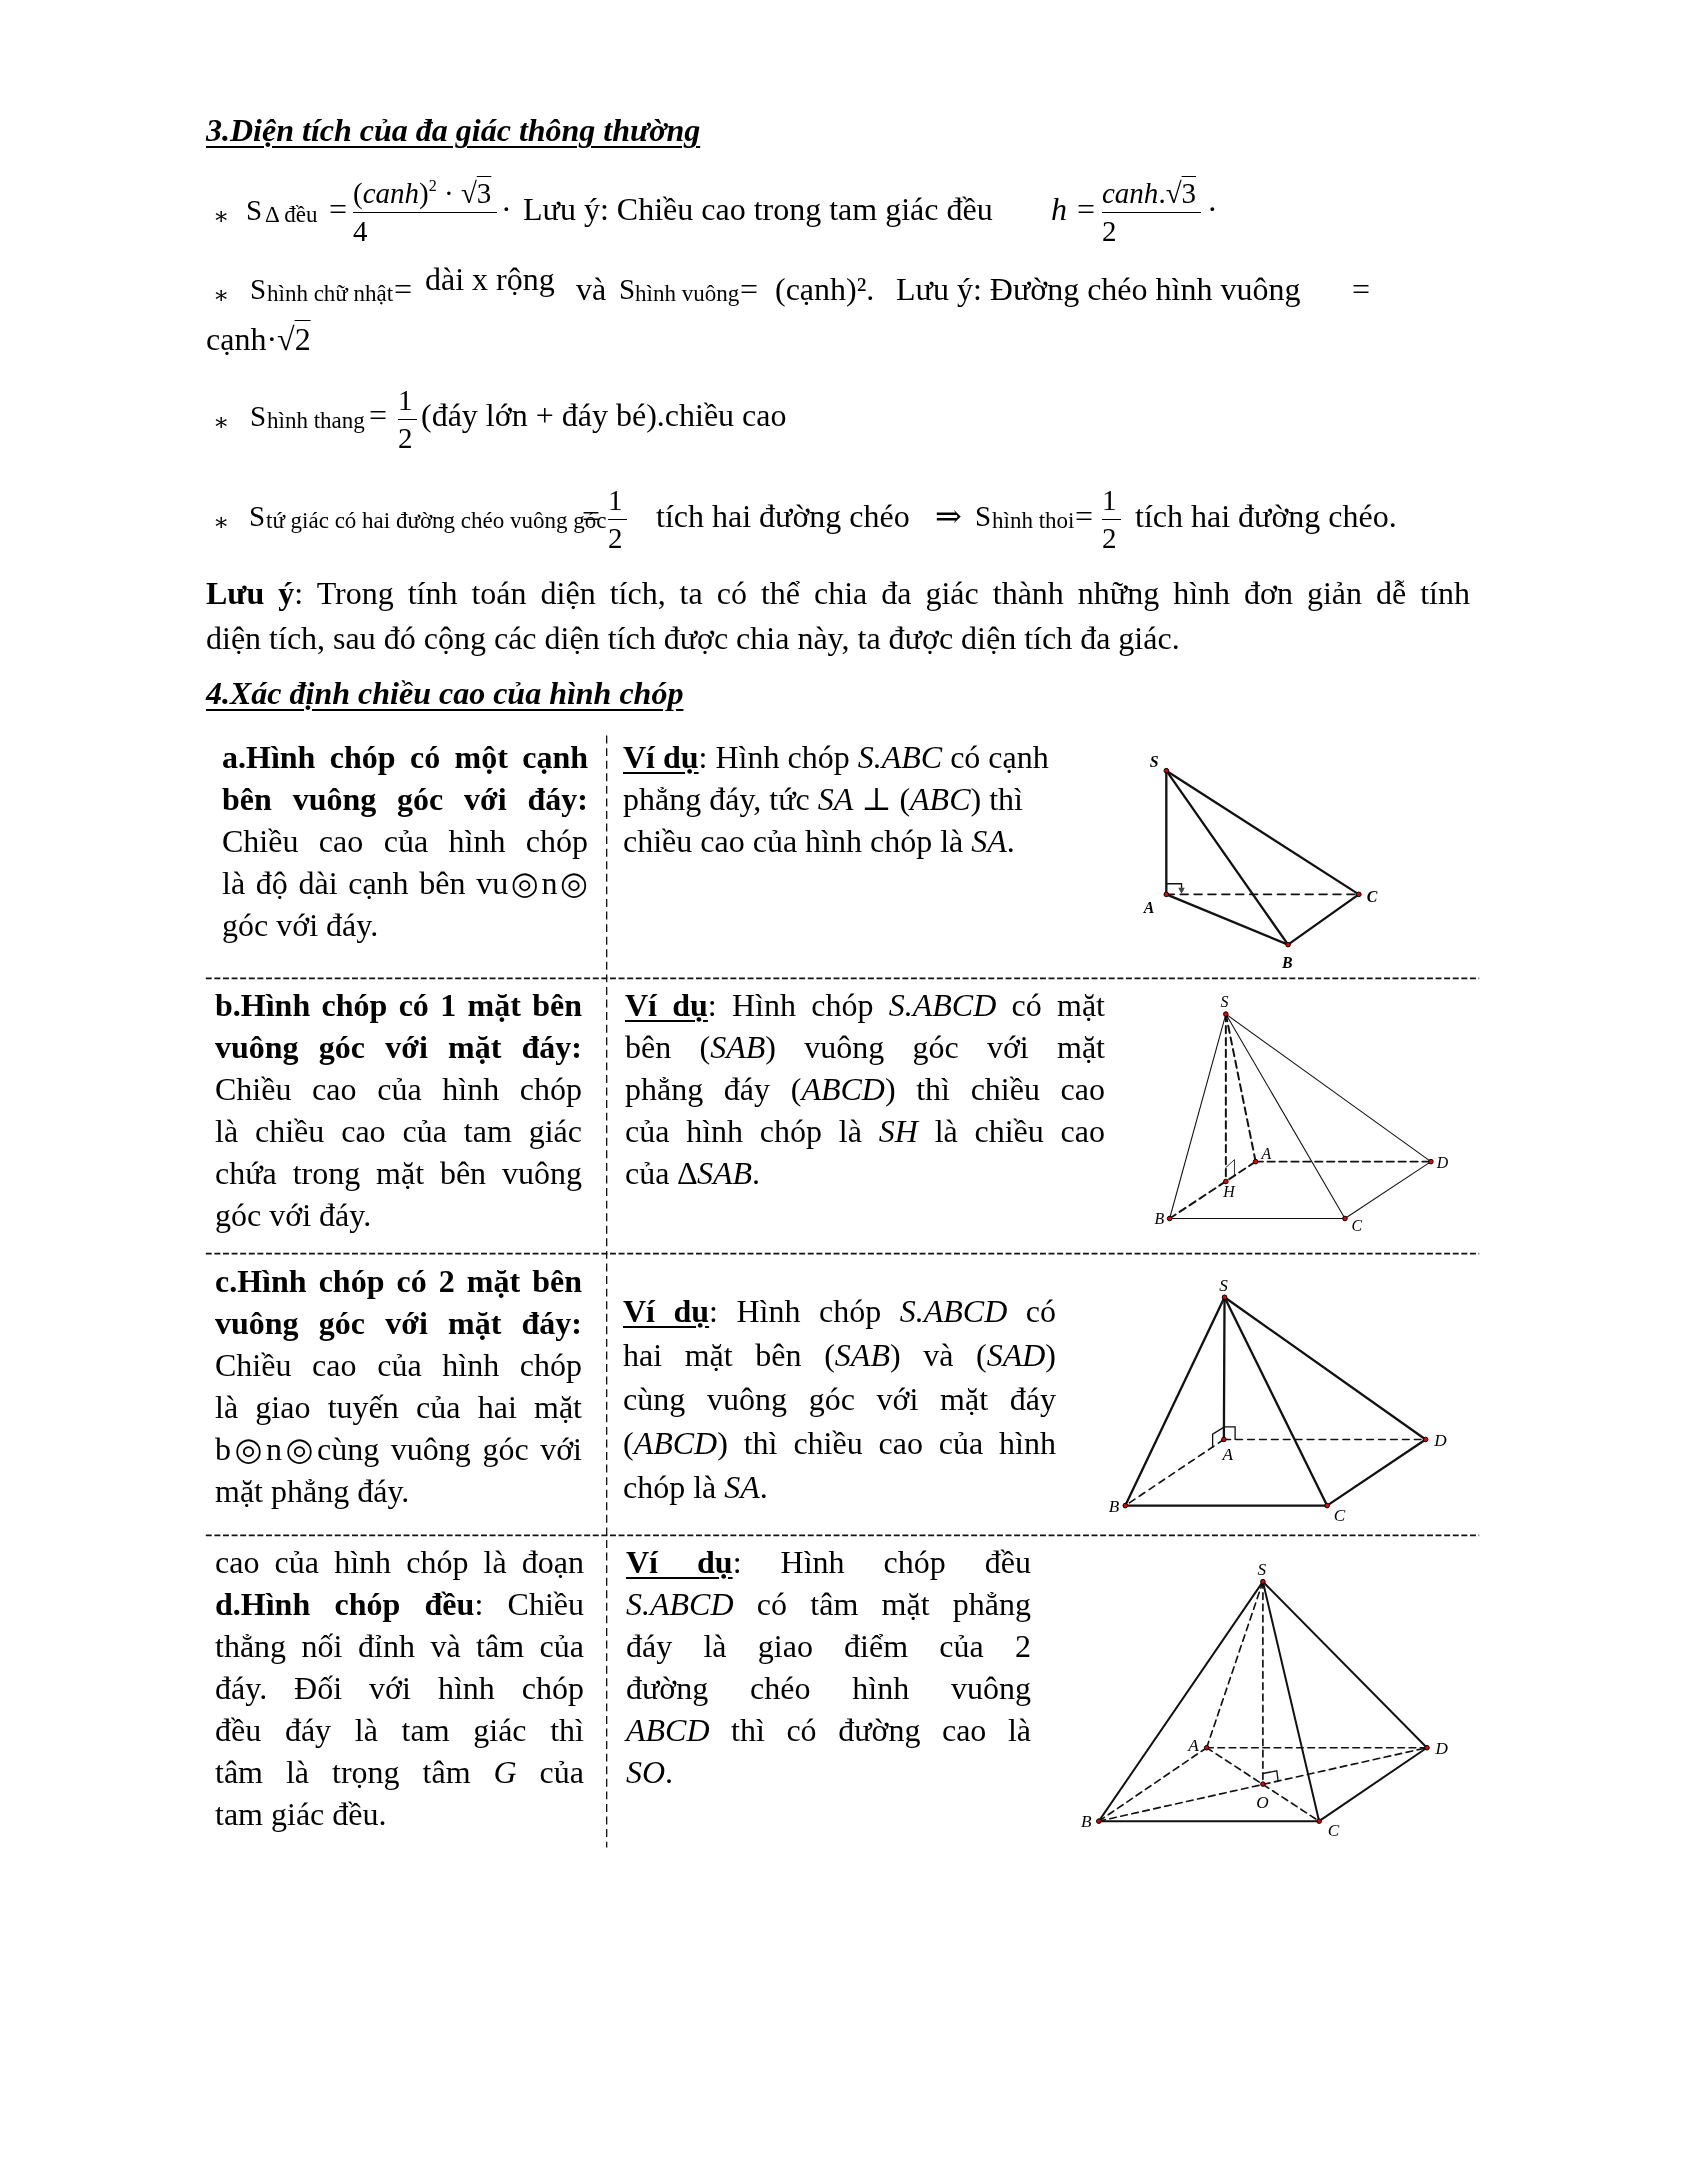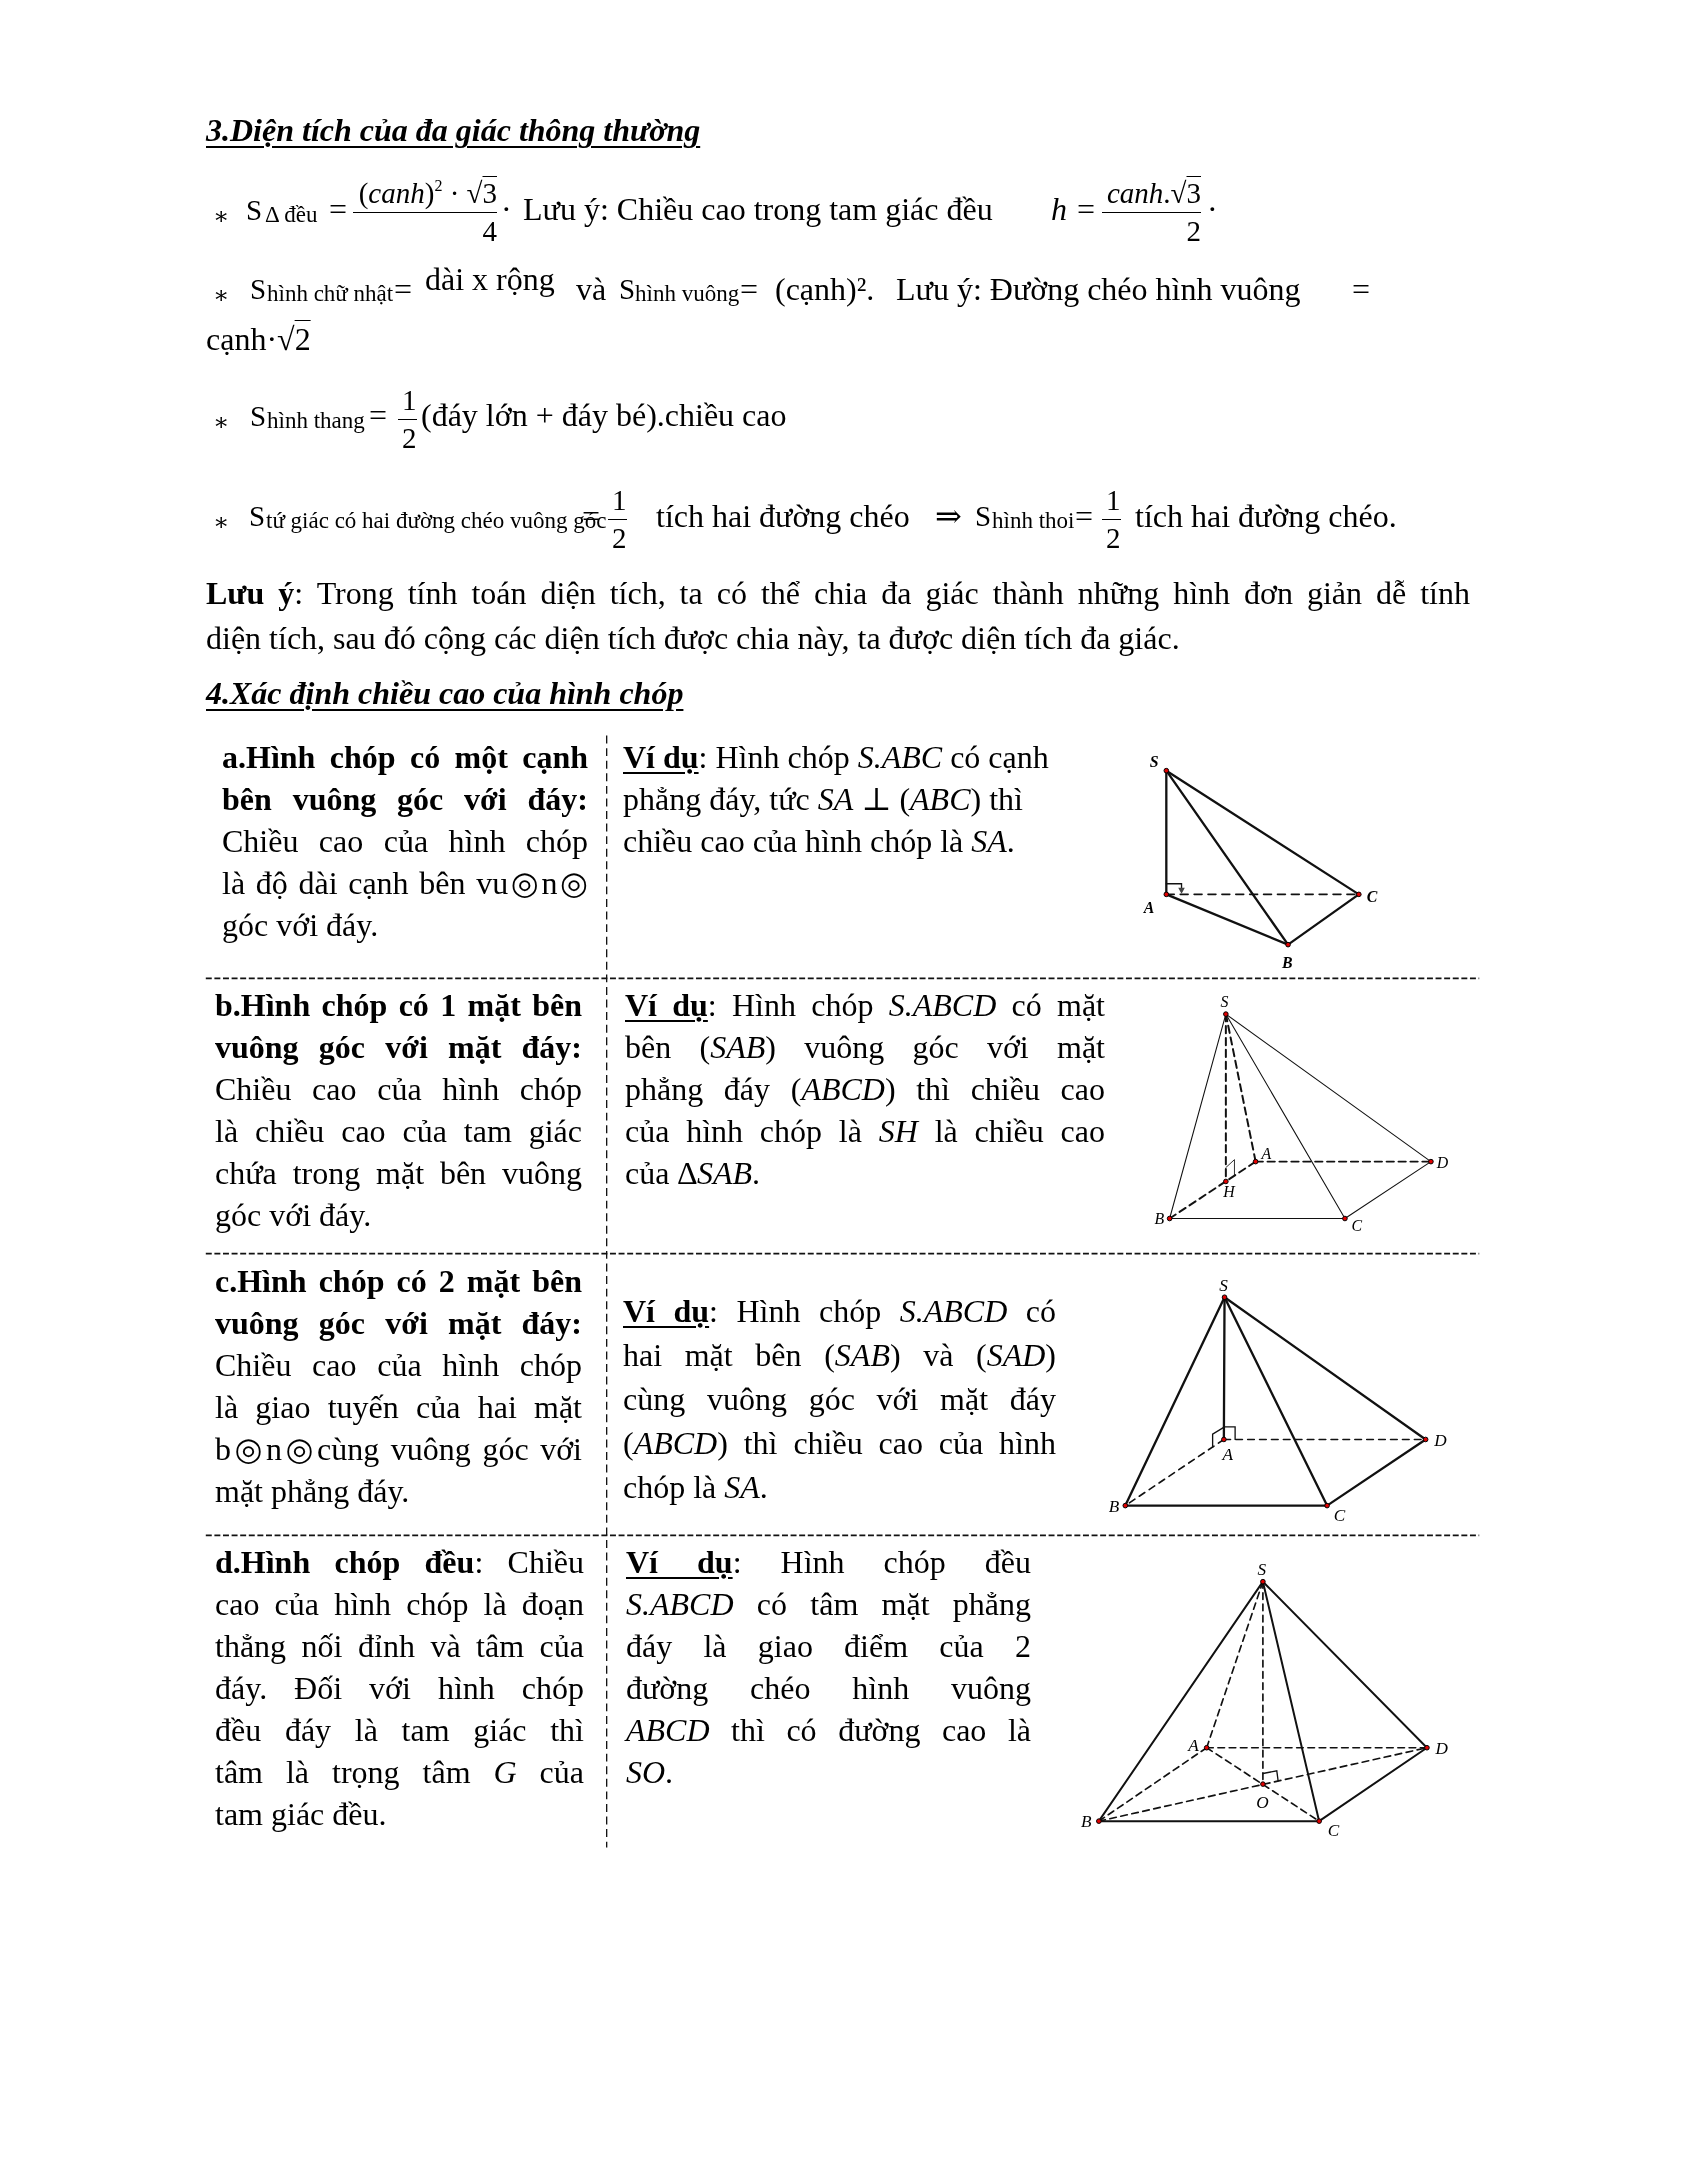--- a/index.html
+++ b/index.html
@@ -6,21 +6,21 @@
   #page{position:relative;width:1687px;height:2183px;background:#fff;overflow:hidden;
         font-family:"Liberation Serif","DejaVu Serif",serif;color:#000;font-size:32px;}
   .a{position:absolute;white-space:nowrap;line-height:32px;}
   .i{font-style:italic;}
   .b{font-weight:bold;}
   .Sv{font-size:29px;}
   .sub{font-size:23px;line-height:18.5px;}
   .bul{font-size:24px;}
   .head{font-weight:bold;font-style:italic;text-decoration:underline;
         text-decoration-thickness:2px;text-underline-offset:4.6px;}
-  .frac{position:absolute;display:flex;flex-direction:column;align-items:flex-end;font-size:29px;}
+  .frac{position:absolute;display:flex;flex-direction:column;align-items:flex-start;font-size:29px;}
   .frac .num{line-height:29px;white-space:nowrap;margin-bottom:4px;}
   .frac .den{line-height:29px;white-space:nowrap;margin-top:4px;}
   .frac .bar{height:1.3px;background:#000;align-self:stretch;}
   .sup{font-size:16px;line-height:0;vertical-align:12px;}
   .ov{text-decoration:overline;text-decoration-thickness:1.3px;}
   .jl{white-space:normal;text-align:justify;text-align-last:justify;}
   .cell{position:absolute;font-size:32px;}
   .ln{white-space:normal;text-align:justify;text-align-last:justify;line-height:42px;height:42px;}
   .ln.l{text-align:left;text-align-last:left;}
   .vd{font-weight:bold;text-decoration:underline;text-decoration-thickness:2px;text-underline-offset:4px;}
@@ -155,22 +155,22 @@
   </div>
   <div class="cell" style="left:623px;top:1289px;width:433px">
     <div class="ln" style="line-height:44px;height:44px"><span class="vd">Ví dụ</span><span>: Hình chóp </span><span class="i">S.ABCD</span><span> có</span></div>
     <div class="ln" style="line-height:44px;height:44px"><span>hai mặt bên (</span><span class="i">SAB</span><span>) và (</span><span class="i">SAD</span><span>)</span></div>
     <div class="ln" style="line-height:44px;height:44px"><span>cùng vuông góc với mặt đáy</span></div>
     <div class="ln" style="line-height:44px;height:44px"><span>(</span><span class="i">ABCD</span><span>) thì chiều cao của hình</span></div>
     <div class="ln l" style="line-height:44px;height:44px"><span>chóp là </span><span class="i">SA</span><span>.</span></div>
   </div>
 
   <div class="cell" style="left:215px;top:1541px;width:369px">
+    <div class="ln" style="line-height:42px;height:42px"><span>cao của hình chóp là đoạn</span></div>
     <div class="ln" style="line-height:42px;height:42px"><span class="b">d.Hình chóp đều</span><span>: Chiều</span></div>
-    <div class="ln" style="line-height:42px;height:42px"><span>cao của hình chóp là đoạn</span></div>
     <div class="ln" style="line-height:42px;height:42px"><span>thẳng nối đỉnh và tâm của</span></div>
     <div class="ln" style="line-height:42px;height:42px"><span>đáy. Đối với hình chóp</span></div>
     <div class="ln" style="line-height:42px;height:42px"><span>đều đáy là tam giác thì</span></div>
     <div class="ln" style="line-height:42px;height:42px"><span>tâm là trọng tâm </span><span class="i">G</span><span> của</span></div>
     <div class="ln l" style="line-height:42px;height:42px"><span>tam giác đều.</span></div>
   </div>
   <div class="cell" style="left:626px;top:1541px;width:405px">
     <div class="ln" style="line-height:42px;height:42px"><span class="vd">Ví dụ</span><span>: Hình chóp đều</span></div>
     <div class="ln" style="line-height:42px;height:42px"><span class="i">S.ABCD</span><span> có tâm mặt phẳng</span></div>
     <div class="ln" style="line-height:42px;height:42px"><span>đáy là giao điểm của 2</span></div>

